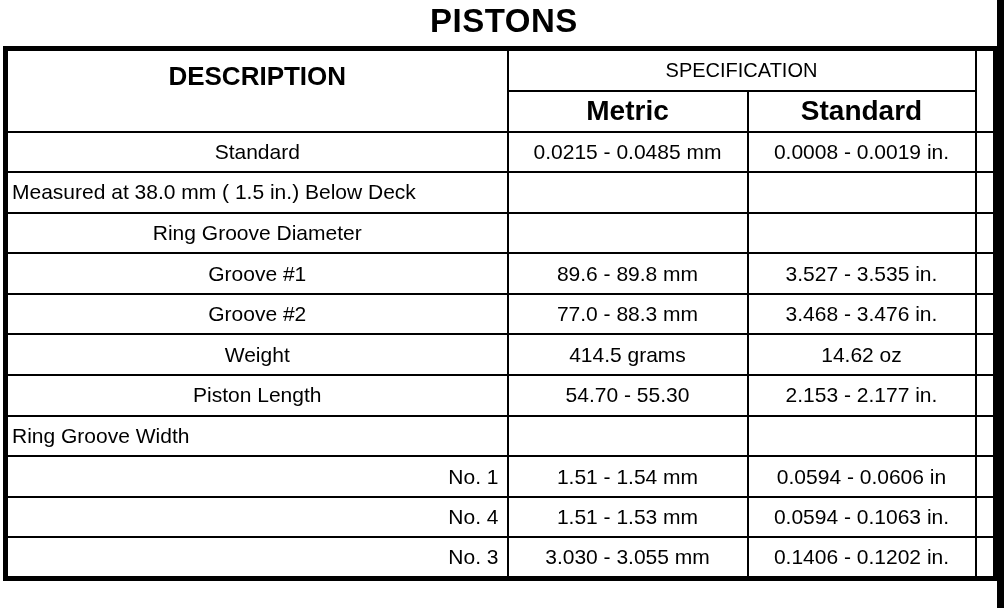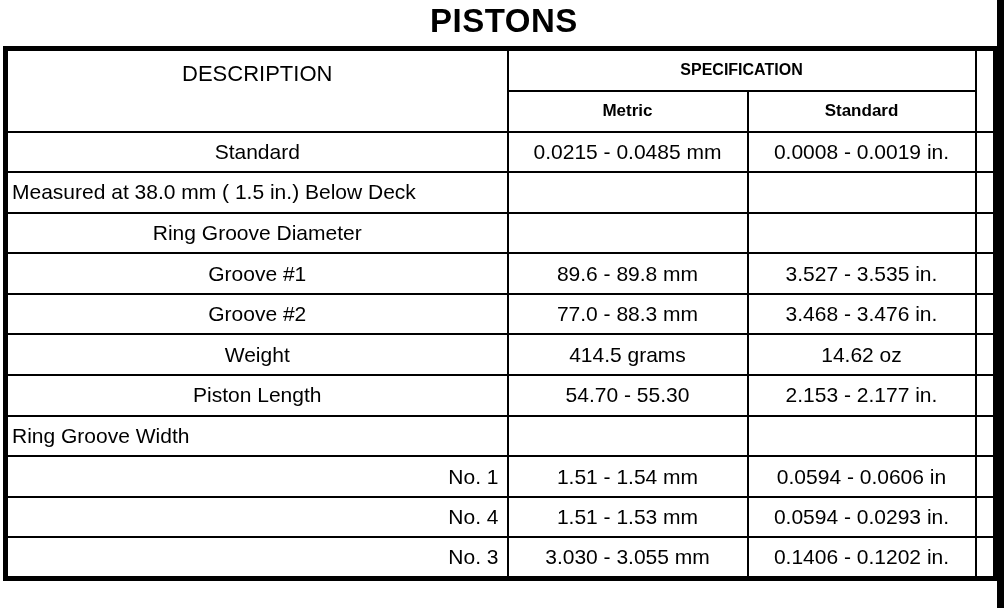--- a/index.html
+++ b/index.html
@@ -49,31 +49,31 @@
     font-size: 21px;
     overflow: hidden;
     white-space: nowrap;
     vertical-align: middle;
     text-align: center;
   }
   thead tr.h1 { height: 42px; }
   thead tr.h2 { height: 41px; }
   tbody tr   { height: 40.6px; }
   th.desc-h {
-    font-size: 22px;
-    font-weight: normal;
+    font-size: 26px;
+    font-weight: bold;
     vertical-align: top;
     padding-top: 10px;
   }
   th.spec-h {
-    font-size: 16px;
-    font-weight: bold;
+    font-size: 20px;
+    font-weight: normal;
   }
   th.sub-h {
-    font-size: 17px;
+    font-size: 28px;
     font-weight: bold;
   }
   td.desc   { font-weight: normal; }
   tr.row-item    td.desc { text-align: center; }
   tr.row-note    td.desc { text-align: left;  padding-left: 4px; margin-left: 16px; }
   tr.row-section td.desc { text-align: left;  padding-left: 4px; font-weight: normal; }
   tr.row-subitem td.desc { text-align: right; padding-right: 8px; }
   td.metric, td.standard { text-align: center; }
   td.spacer, th.spacer { padding: 0; }
   .edge-bar {
@@ -161,21 +161,21 @@
         </tr>
         <tr class="row-subitem">
           <td class="desc">No. 1</td>
           <td class="metric">1.51 - 1.54 mm</td>
           <td class="standard">0.0594 - 0.0606 in</td>
           <td class="spacer"></td>
         </tr>
         <tr class="row-subitem">
           <td class="desc">No. 4</td>
           <td class="metric">1.51 - 1.53 mm</td>
-          <td class="standard">0.0594 - 0.0293 in.</td>
+          <td class="standard">0.0594 - 0.1063 in.</td>
           <td class="spacer"></td>
         </tr>
         <tr class="row-subitem">
           <td class="desc">No. 3</td>
           <td class="metric">3.030 - 3.055 mm</td>
           <td class="standard">0.1406 - 0.1202 in.</td>
           <td class="spacer"></td>
         </tr>
       </tbody>
   </table>

